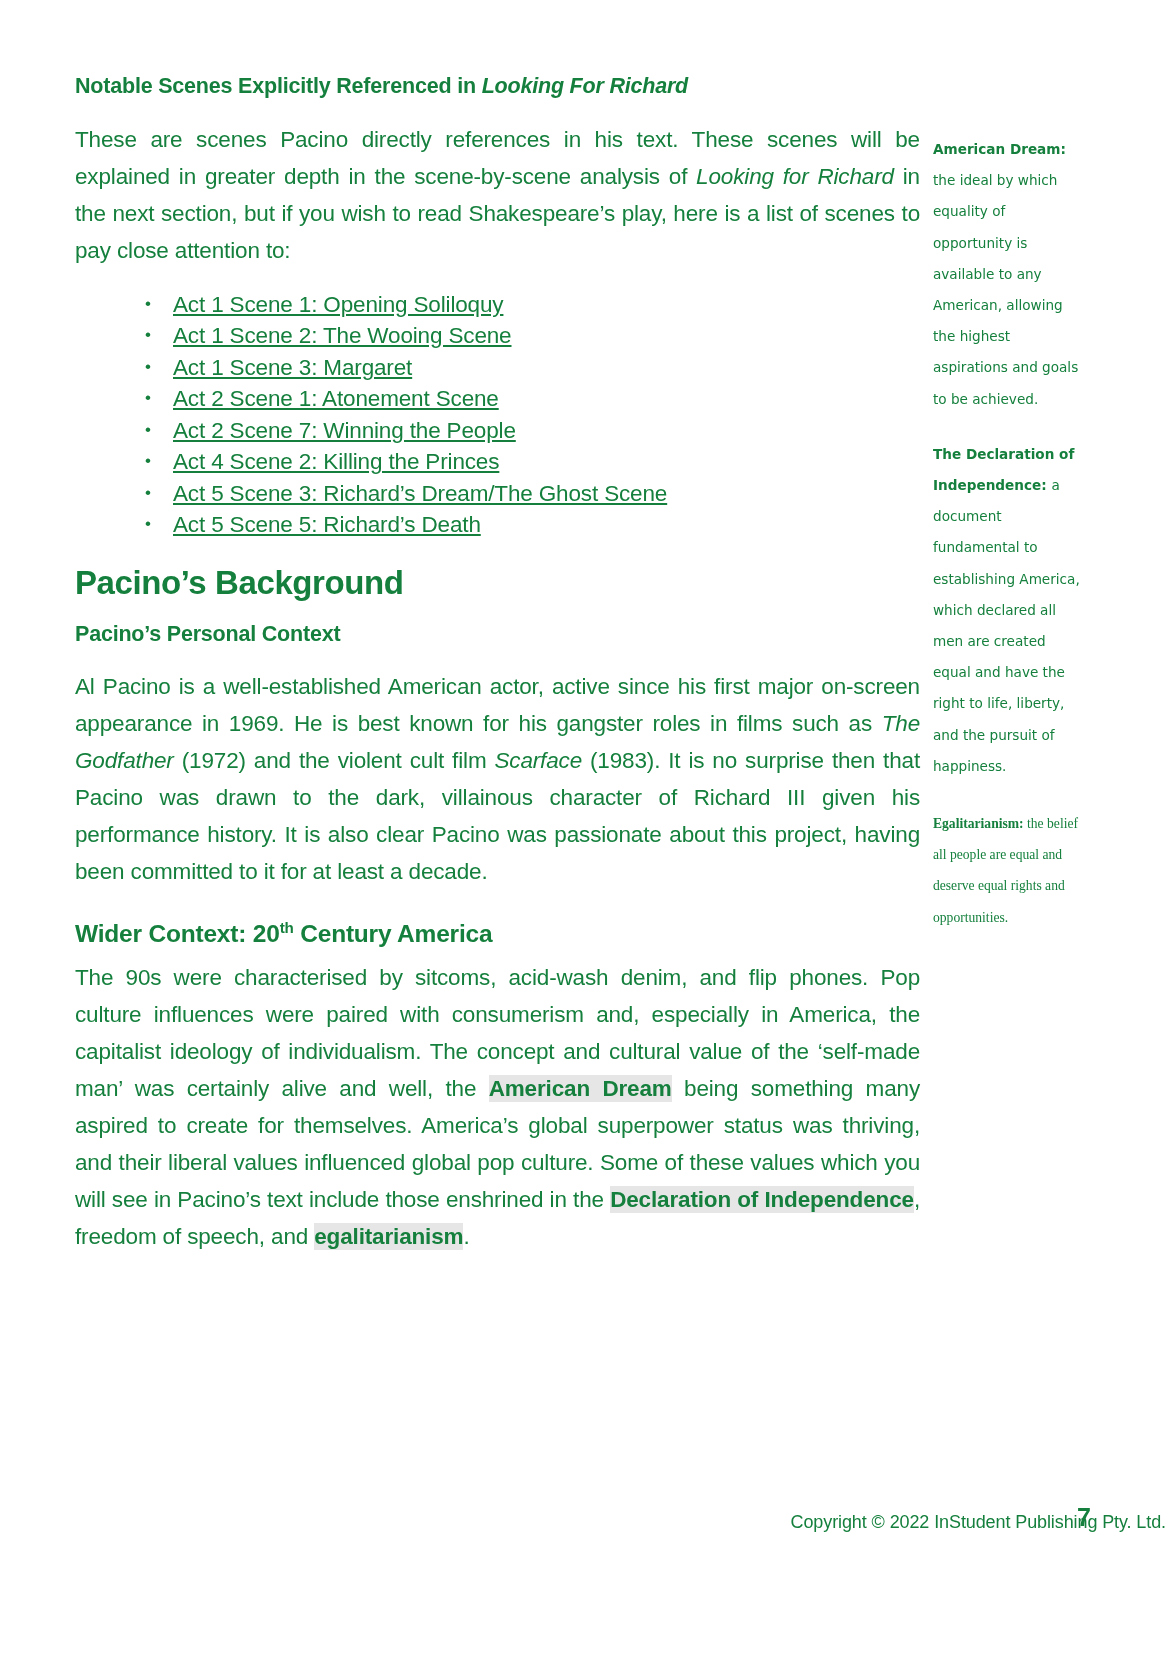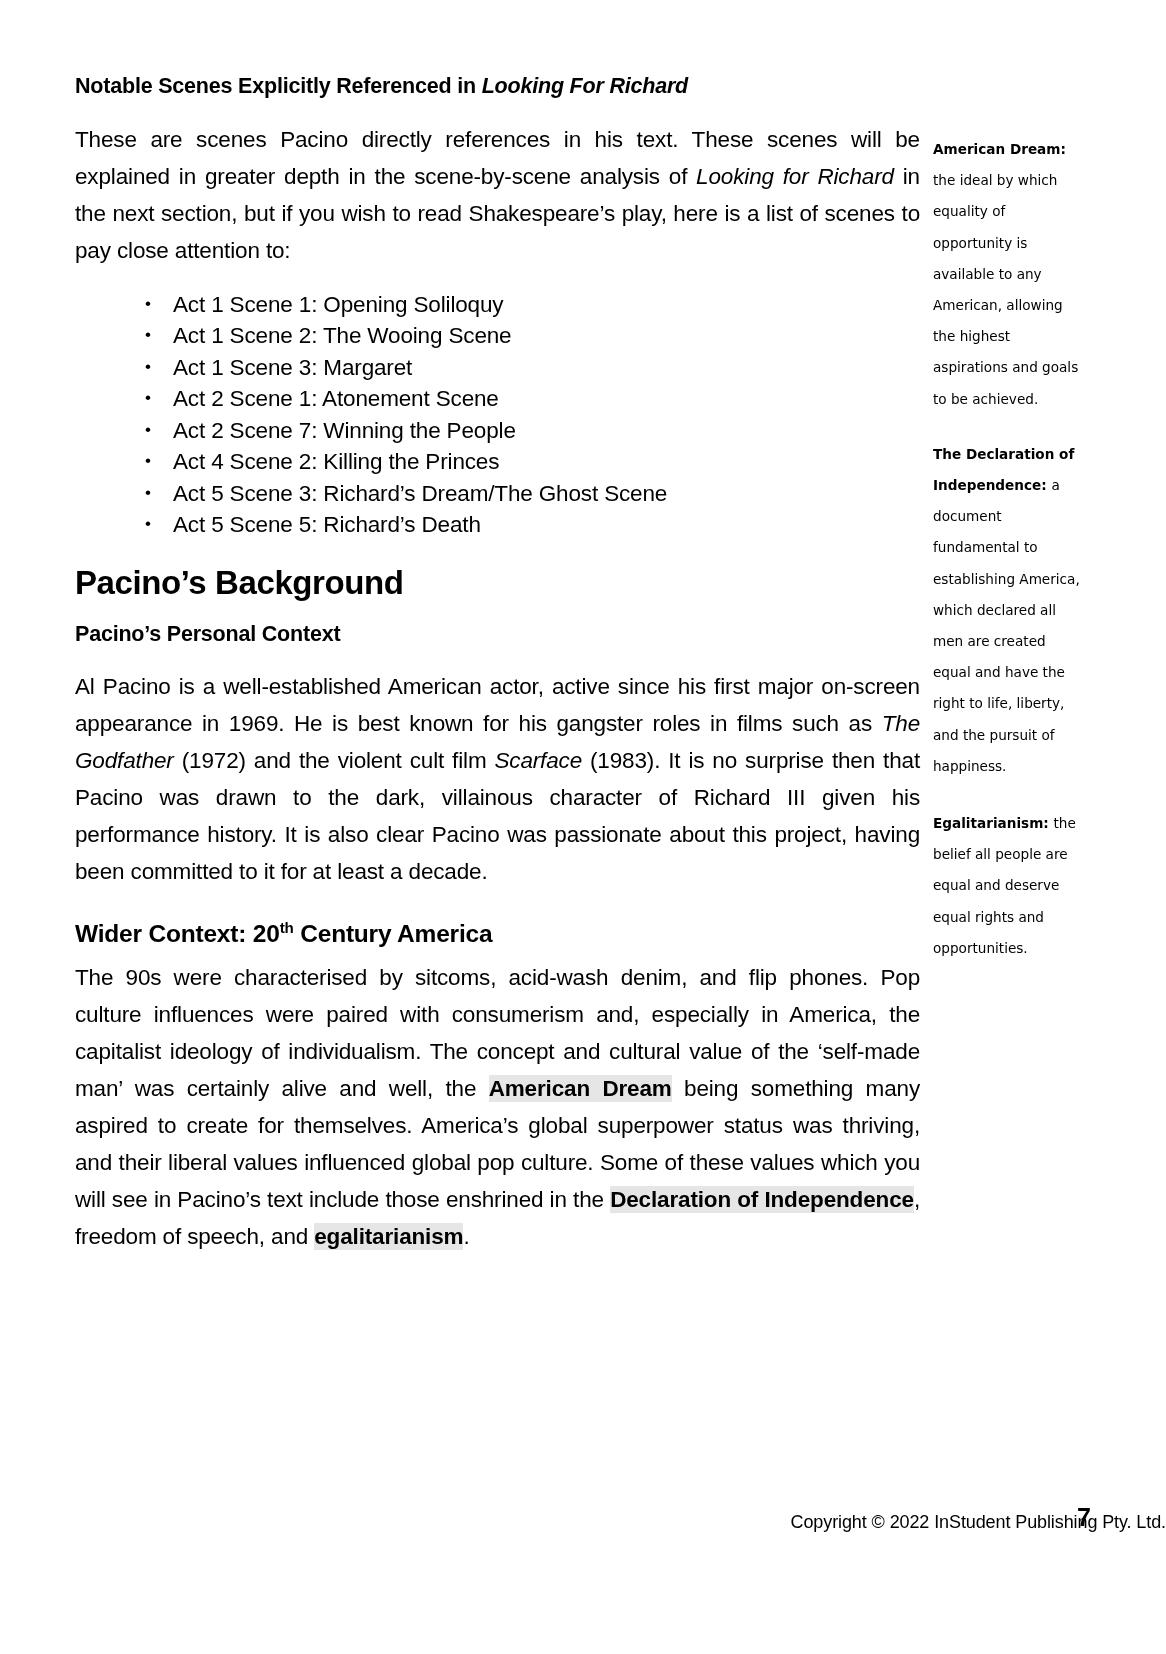--- a/index.html
+++ b/index.html
@@ -7,21 +7,21 @@
     padding: 0;
     background: #ffffff;
   }
   .page {
     position: relative;
     width: 1166px;
     height: 1654px;
     background: #ffffff;
     overflow: hidden;
     font-family: "Liberation Sans", sans-serif;
-    color: #000000;
+    color: #15803d;
   }
 
   
   .main-col {
     position: absolute;
     left: 75px;
     top: 74px;
     width: 845px;
   }
 
@@ -40,20 +40,21 @@
     text-align: justify;
     margin: 0;
     letter-spacing: -0.15px;
   }
   .body-p .ital { font-style: italic; }
 
   .scene-list {
     list-style: none;
     margin: 20px 0 8px 0;
     padding: 0 0 0 70px;
+    text-decoration: underline;
   }
   .scene-list li {
     font-size: 22.5px;
     line-height: 31.5px;
     position: relative;
     letter-spacing: -0.15px;
     padding-left: 28px;
   }
   .scene-list li::before {
     content: "\2022";
@@ -99,21 +100,21 @@
     left: 933px;
     top: 134px;
     width: 152px;
     font-family: "DejaVu Sans", sans-serif;
     font-size: 13.6px;
     line-height: 31.2px;
   }
   .side-def { margin: 0 0 22px 0; }
   .side-def b { font-weight: bold; }
   .side-def.d2 { margin-top: 24px; }
-  .side-def.d3 { margin-top: 26px; }
+  .side-def.d3 { margin-top: 26px; font-family: Liberation Serif, serif; }
 
   
   .footer-copy {
     position: absolute;
     left: 0;
     top: 1512px;
     width: 1166px;
     text-align: right;
     font-size: 18px;
     letter-spacing: -0.1px;

